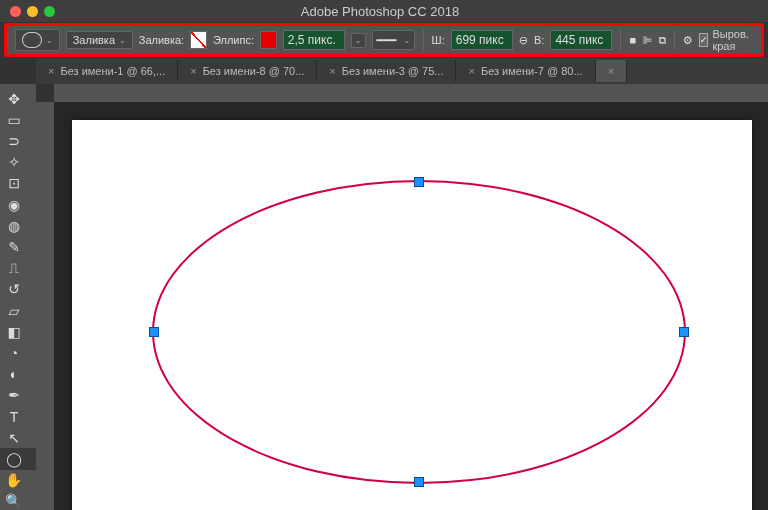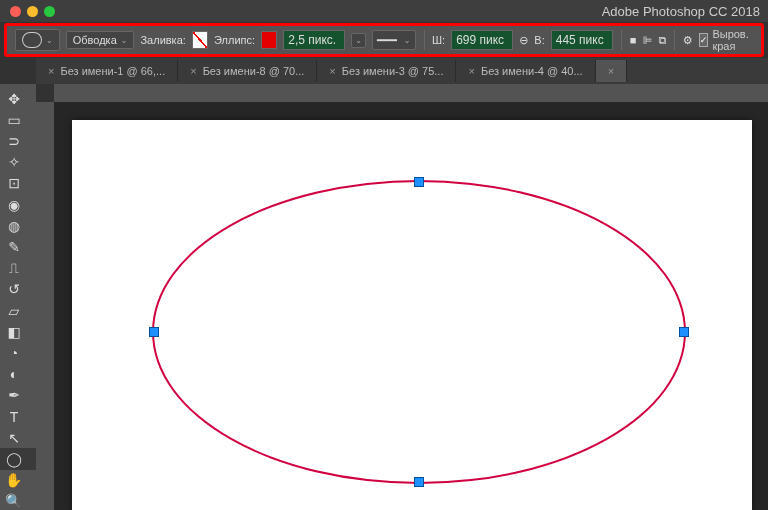--- a/index.html
+++ b/index.html
@@ -1,19 +1,19 @@
 <!DOCTYPE html>
 <html><head>
 <meta charset="utf-8">
 <style>
   html,body{margin:0;padding:0;width:768px;height:510px;background:#323232;font-family:-apple-system,Helvetica,Arial,sans-serif;font-size:11px;color:#ccc;overflow:hidden}
   .mac-titlebar{height:22px;background:#3e3e3e;display:flex;align-items:center;position:relative}
   .traffic{display:flex;gap:6px;margin-left:10px}
   .dot{width:11px;height:11px;border-radius:50%}
-  .title{position:absolute;left:0;right:8px;text-align:right;color:#ccc;font-size:13px;font-weight:500;pointer-events:none}
+  .title{position:absolute;left:0;right:8px;text-align:center;color:#ccc;font-size:13px;font-weight:500;pointer-events:none}
   .opt-wrap{border:3px solid #ff0000;border-radius:3px;margin:1px 4px}
   .optbar{height:28px;background:#535353;display:flex;align-items:center;gap:6px;padding:0 8px}
   .dd{background:#434343;border:1px solid #666;border-radius:2px;padding:2px 6px;display:flex;align-items:center;gap:4px;font-size:11px;color:#ddd;cursor:pointer}
   .chev{font-size:8px;color:#aaa}
   .lbl{color:#ddd;font-size:11px}
   .swatch{width:30px;height:16px;border:1px solid #666;background:#fff;display:flex;align-items:center;justify-content:center}
   .nofill{background:linear-gradient(to top right,#fff 0%,#fff 46%,#f00 46%,#f00 54%,#fff 54%)}
   .red{background:#e40000}
   .txtin{background:#14532d;border:1px solid #666;color:#ddd;font-size:12px;padding:2px 4px;width:52px}
   .stroke-style{width:40px;height:14px;border:1px solid #666;display:flex;align-items:center;justify-content:center;color:#ddd}
@@ -56,21 +56,21 @@
   <div class="title">Adobe Photoshop CC 2018</div>
 </div>
 
 <div class="opt-wrap">
   <div class="optbar">
     <div class="dd">
         <span class="shape-ic"></span>
         <span class="chev">⌄</span>
       </div>
     <div class="dd">
-        <span>Обводка</span>
+        <span>Заливка</span>
         <span class="chev">⌄</span>
       </div>
     <span class="lbl">Заливка:</span>
     <div class="swatch nofill"></div>
     <span class="lbl">Эллипс:</span>
     <div class="swatch red"></div>
     <input class="txtin" value="2,5 пикс." style="">
     <div class="dd" style="padding:2px 3px">
         <span class="chev">⌄</span>
       </div>
@@ -102,21 +102,21 @@
     <div class="tab">
       <span class="x">×</span>
       <span>Без имени-8 @ 70...</span>
     </div>
     <div class="tab">
       <span class="x">×</span>
       <span>Без имени-3 @ 75...</span>
     </div>
     <div class="tab">
       <span class="x">×</span>
-      <span>Без имени-4 @ 40...</span>
+      <span>Без имени-7 @ 80...</span>
     </div>
     <div class="tab active">
       <span class="x">×</span>
     </div>
   </div>
 
 <div class="work">
   <div class="tools" id="tools">
       <div class="row">
         <span class="tool-ic">✥</span>

